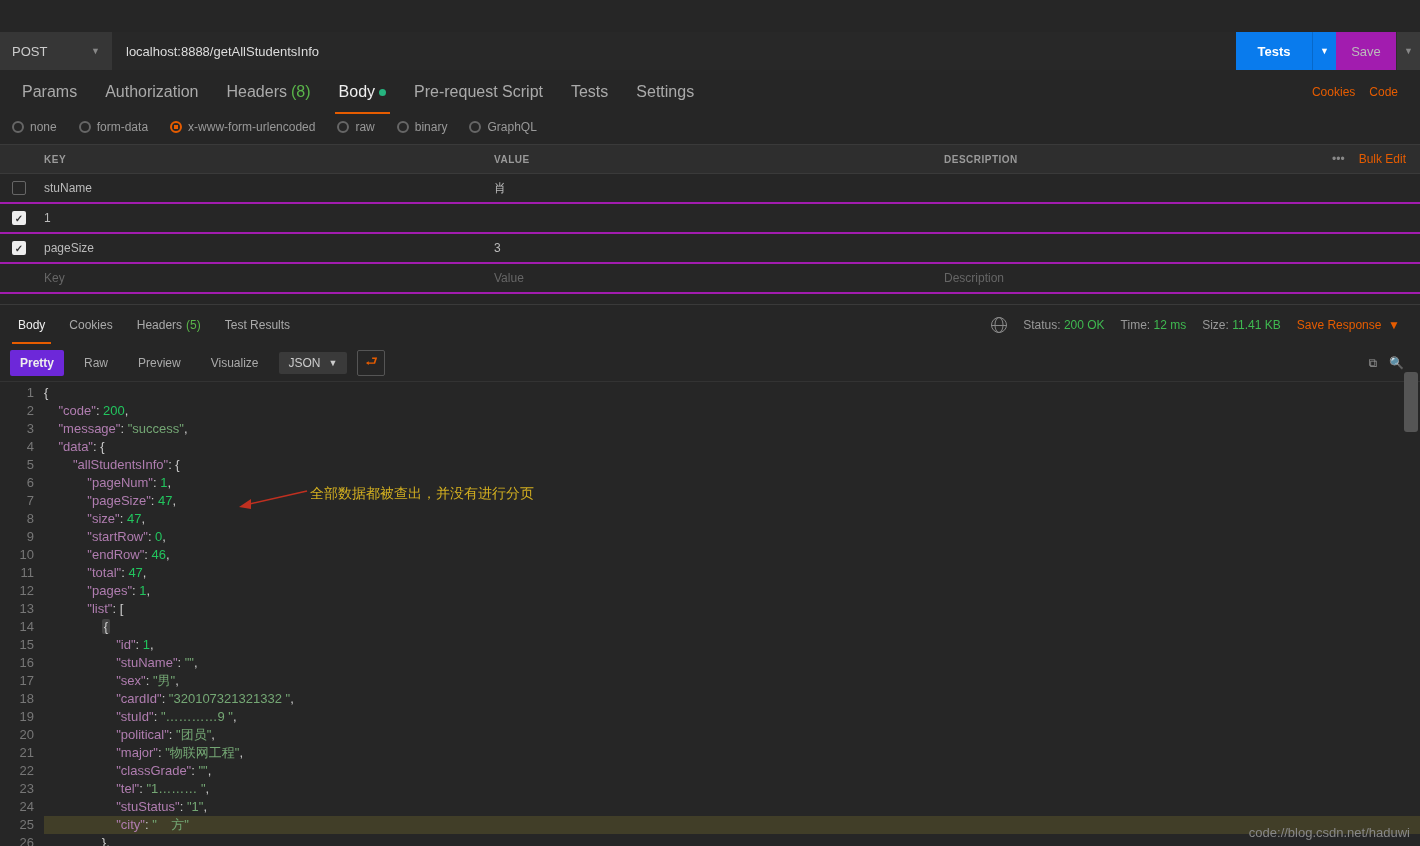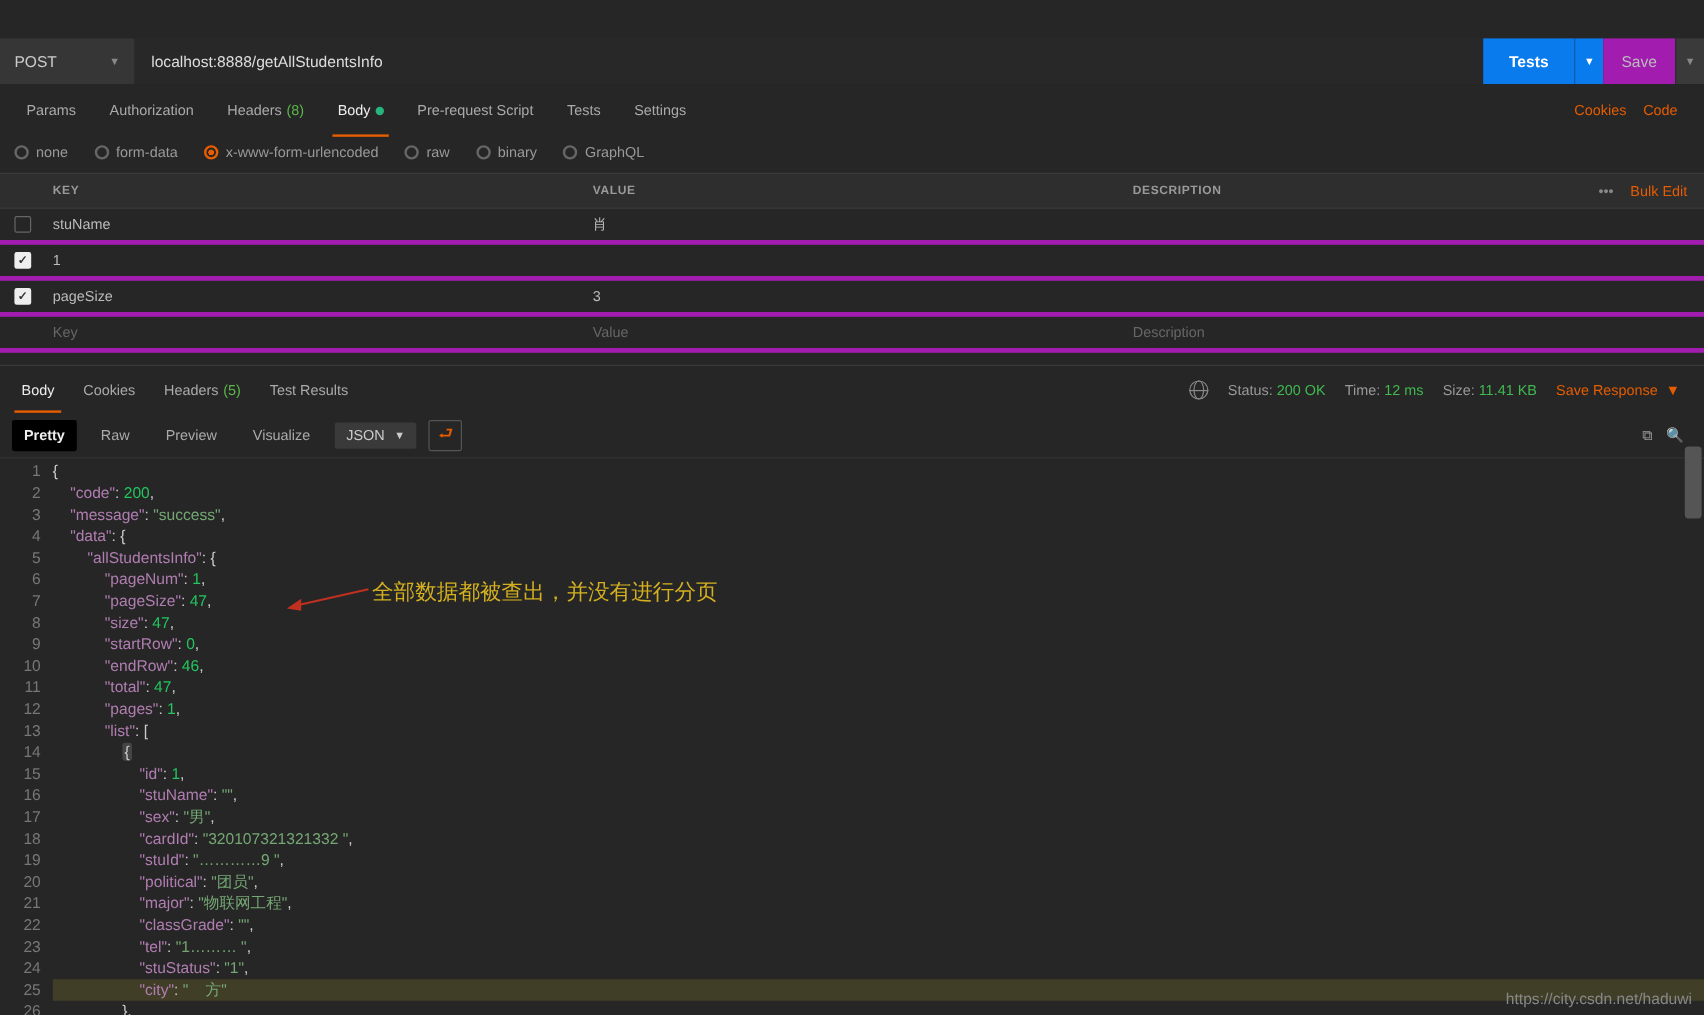--- a/index.html
+++ b/index.html
@@ -6,65 +6,65 @@
 body { background:#262626; color:#bbb; font-size:12px; width:1420px; height:846px; overflow:hidden; position:relative; }
 .top-bar { display:flex; height:38px; background:#2b2b2b;margin-top:32px; }
 .method { width:112px; background:#363636; display:flex; align-items:center; padding:0 12px; justify-content:space-between; color:#ccc; font-size:13px; }
 .method .caret { font-size:9px; color:#888; }
 .url { flex:1; display:flex; align-items:center; padding:0 14px; color:#ddd; font-size:13px; background:#282828; }
 .send { width:76px; background:#097bed; color:#fff; font-size:13px; font-weight:bold; display:flex; align-items:center; justify-content:center; cursor:pointer; }
 .send-caret { width:24px; background:#097bed; display:flex; align-items:center; justify-content:center; color:#fff; font-size:9px; border-left:1px solid rgba(0,0,0,.15); }
 .save { width:60px; background:#a21caf; color:#bbb; display:flex; align-items:center; justify-content:center; font-size:13px; }
 .save-caret { width:24px; background:#3a3a3a; display:flex; align-items:center; justify-content:center; color:#888; font-size:9px; border-left:1px solid rgba(0,0,0,.2); }
 .tabs { display:flex; height:44px; align-items:center; padding:0 8px; background:#262626; }
-.tab { padding:16px 14px; color:#aaa; font-size:12px; cursor:pointer; height:100%; display:flex; align-items:center; position:relative;text-align:center; }
+.tab { padding:16px 14px; color:#aaa; font-size:16px; cursor:pointer; height:100%; display:flex; align-items:center; position:relative;text-align:center; }
 .tab.active { color:#eee; }
 .tab.active::after { content:""; position:absolute; bottom:0; left:10px; right:10px; height:2px; background:#e65c00; }
 .badge-num { color:#5ab54a; margin-left:4px; }
 .dot-green { width:7px; height:7px; border-radius:50%; background:#26b47f; margin-left:4px; }
 .right-links { margin-left:auto; display:flex; gap:14px; padding-right:14px; }
 .right-links span { color:#e65c00; cursor:pointer; }
 .radio-row { display:flex; gap:22px; padding:6px 12px 10px; align-items:center; }
 .radio { display:flex; align-items:center; gap:6px; cursor:pointer; color:#999; }
 .radio-dot { width:12px; height:12px; border-radius:50%; border:2px solid #666; }
 .radio.sel .radio-dot { border-color:#e65c00; background:radial-gradient(circle,#e65c00 40%,transparent 45%); }
 .grid-head { display:flex; background:#2e2e2e; border-top:1px solid #3a3a3a; border-bottom:1px solid #3a3a3a; height:30px; align-items:center; }
 .cell-chk { width:38px; display:flex; justify-content:center; }
 .cell-key { width:450px; padding-left:6px; }
 .cell-val { width:450px; padding-left:6px; }
 .cell-desc { flex:1; padding-left:6px; }
 .head-label { color:#9a9a9a; font-size:10px; font-weight:bold; letter-spacing:.5px; }
 .head-tools { display:flex; gap:14px; padding-right:14px; color:#888; align-items:center; }
 .bulk { color:#e65c00; cursor:pointer; }
-.row { display:flex; height:30px; align-items:center; border-bottom:4px solid #a21caf; }
+.row { display:flex; height:30px; align-items:center; border-bottom:2px solid #a21caf; }
 .row.ph { color:#666; }
 .chk { width:14px; height:14px; background:#eee; border-radius:2px; display:flex; align-items:center; justify-content:center; color:#333; font-size:10px; font-weight:bold; }
 .chk.off { background:transparent; border:1px solid #666; }
 .resp-tabs { display:flex; height:40px; align-items:center; padding:0 6px; border-top:1px solid #3a3a3a; margin-top:10px; }
 .rtab { padding:0 12px; color:#aaa; cursor:pointer; height:100%; display:flex; align-items:center; position:relative; }
 .rtab.active { color:#eee; }
 .rtab.active::after { content:""; position:absolute; bottom:0; left:6px; right:6px; height:2px; background:#e65c00; }
 .resp-meta { margin-left:auto; display:flex; gap:16px; align-items:center; padding-right:14px; color:#999; }
 .green { color:#3fb950; }
 .save-resp { color:#e65c00; cursor:pointer; }
 .view-row { display:flex; height:38px; align-items:center; gap:10px; padding:0 10px; border-bottom:1px solid #333; }
 .vbtn { padding:6px 10px; color:#aaa; cursor:pointer; border-radius:2px; }
-.vbtn.active { background:#000000; color:#eee; font-weight:bold; }
+.vbtn.active { background:#6d28d9; color:#eee; font-weight:bold; }
 .json-sel { background:#3a3a3a; padding:4px 10px; border-radius:2px; color:#ccc; display:flex; align-items:center; gap:8px; }
 .wrap-icon { width:28px; height:26px; border:1px solid #555; border-radius:2px; display:flex; align-items:center; justify-content:center; color:#e65c00; font-size:14px; }
 .code-area { display:flex; font-family:Consolas,monospace; font-size:13px; position:relative; }
 .gutter { width:44px; text-align:right; color:#777; padding-right:10px; line-height:18px; padding-top:2px; }
 .code { flex:1; line-height:18px; padding-top:2px; position:relative; }
 .code div { white-space:pre; }
 .k { color:#b07db0; }
 .s { color:#74a774; }
 .n { color:#22c55e; }
 .p { color:#ccc; }
 .hl { background:rgba(190,170,50,.18); }
-.annot { position:absolute; color:#d4b020; font-size:18px; }
+.annot { position:absolute; color:#d4b020; font-size:14px; }
 .arrow { position:absolute; }
 .watermark { position:absolute; bottom:6px; right:10px; color:#888; font-size:13px; }
 .scrollbar { position:absolute; right:2px; top:372px; width:14px; height:60px; background:#555; border-radius:3px; }
 .globe { width:16px; height:16px; border-radius:50%; border:1.3px solid #888; position:relative; display:inline-block; }
 .globe::before { content:""; position:absolute; left:50%; top:-1px; bottom:-1px; width:7px; border:1.3px solid #888; border-radius:50%; transform:translateX(-50%); }
 .globe::after { content:""; position:absolute; top:50%; left:-1px; right:-1px; height:1.3px; background:#888; }
 </style>
 </head>
 <body>
 
@@ -259,13 +259,13 @@
       <div>                    <span class="k">"major"</span><span class="p">: </span><span class="s">"物联网工程"</span><span class="p">,</span></div>
       <div>                    <span class="k">"classGrade"</span><span class="p">: </span><span class="s">""</span><span class="p">,</span></div>
       <div>                    <span class="k">"tel"</span><span class="p">: </span><span class="s">"1……… "</span><span class="p">,</span></div>
       <div>                    <span class="k">"stuStatus"</span><span class="p">: </span><span class="s">"1"</span><span class="p">,</span></div>
       <div class="hl">                    <span class="k">"city"</span><span class="p">: </span><span class="s">"    方"</span></div>
       <div>                <span class="p">},</span></div>
     </div>
 </div>
 
 <div class="scrollbar"></div>
-<div class="watermark">https://city.csdn.net/haduwi</div>
+<div class="watermark">code://blog.csdn.net/haduwi</div>
 
 </body></html>

